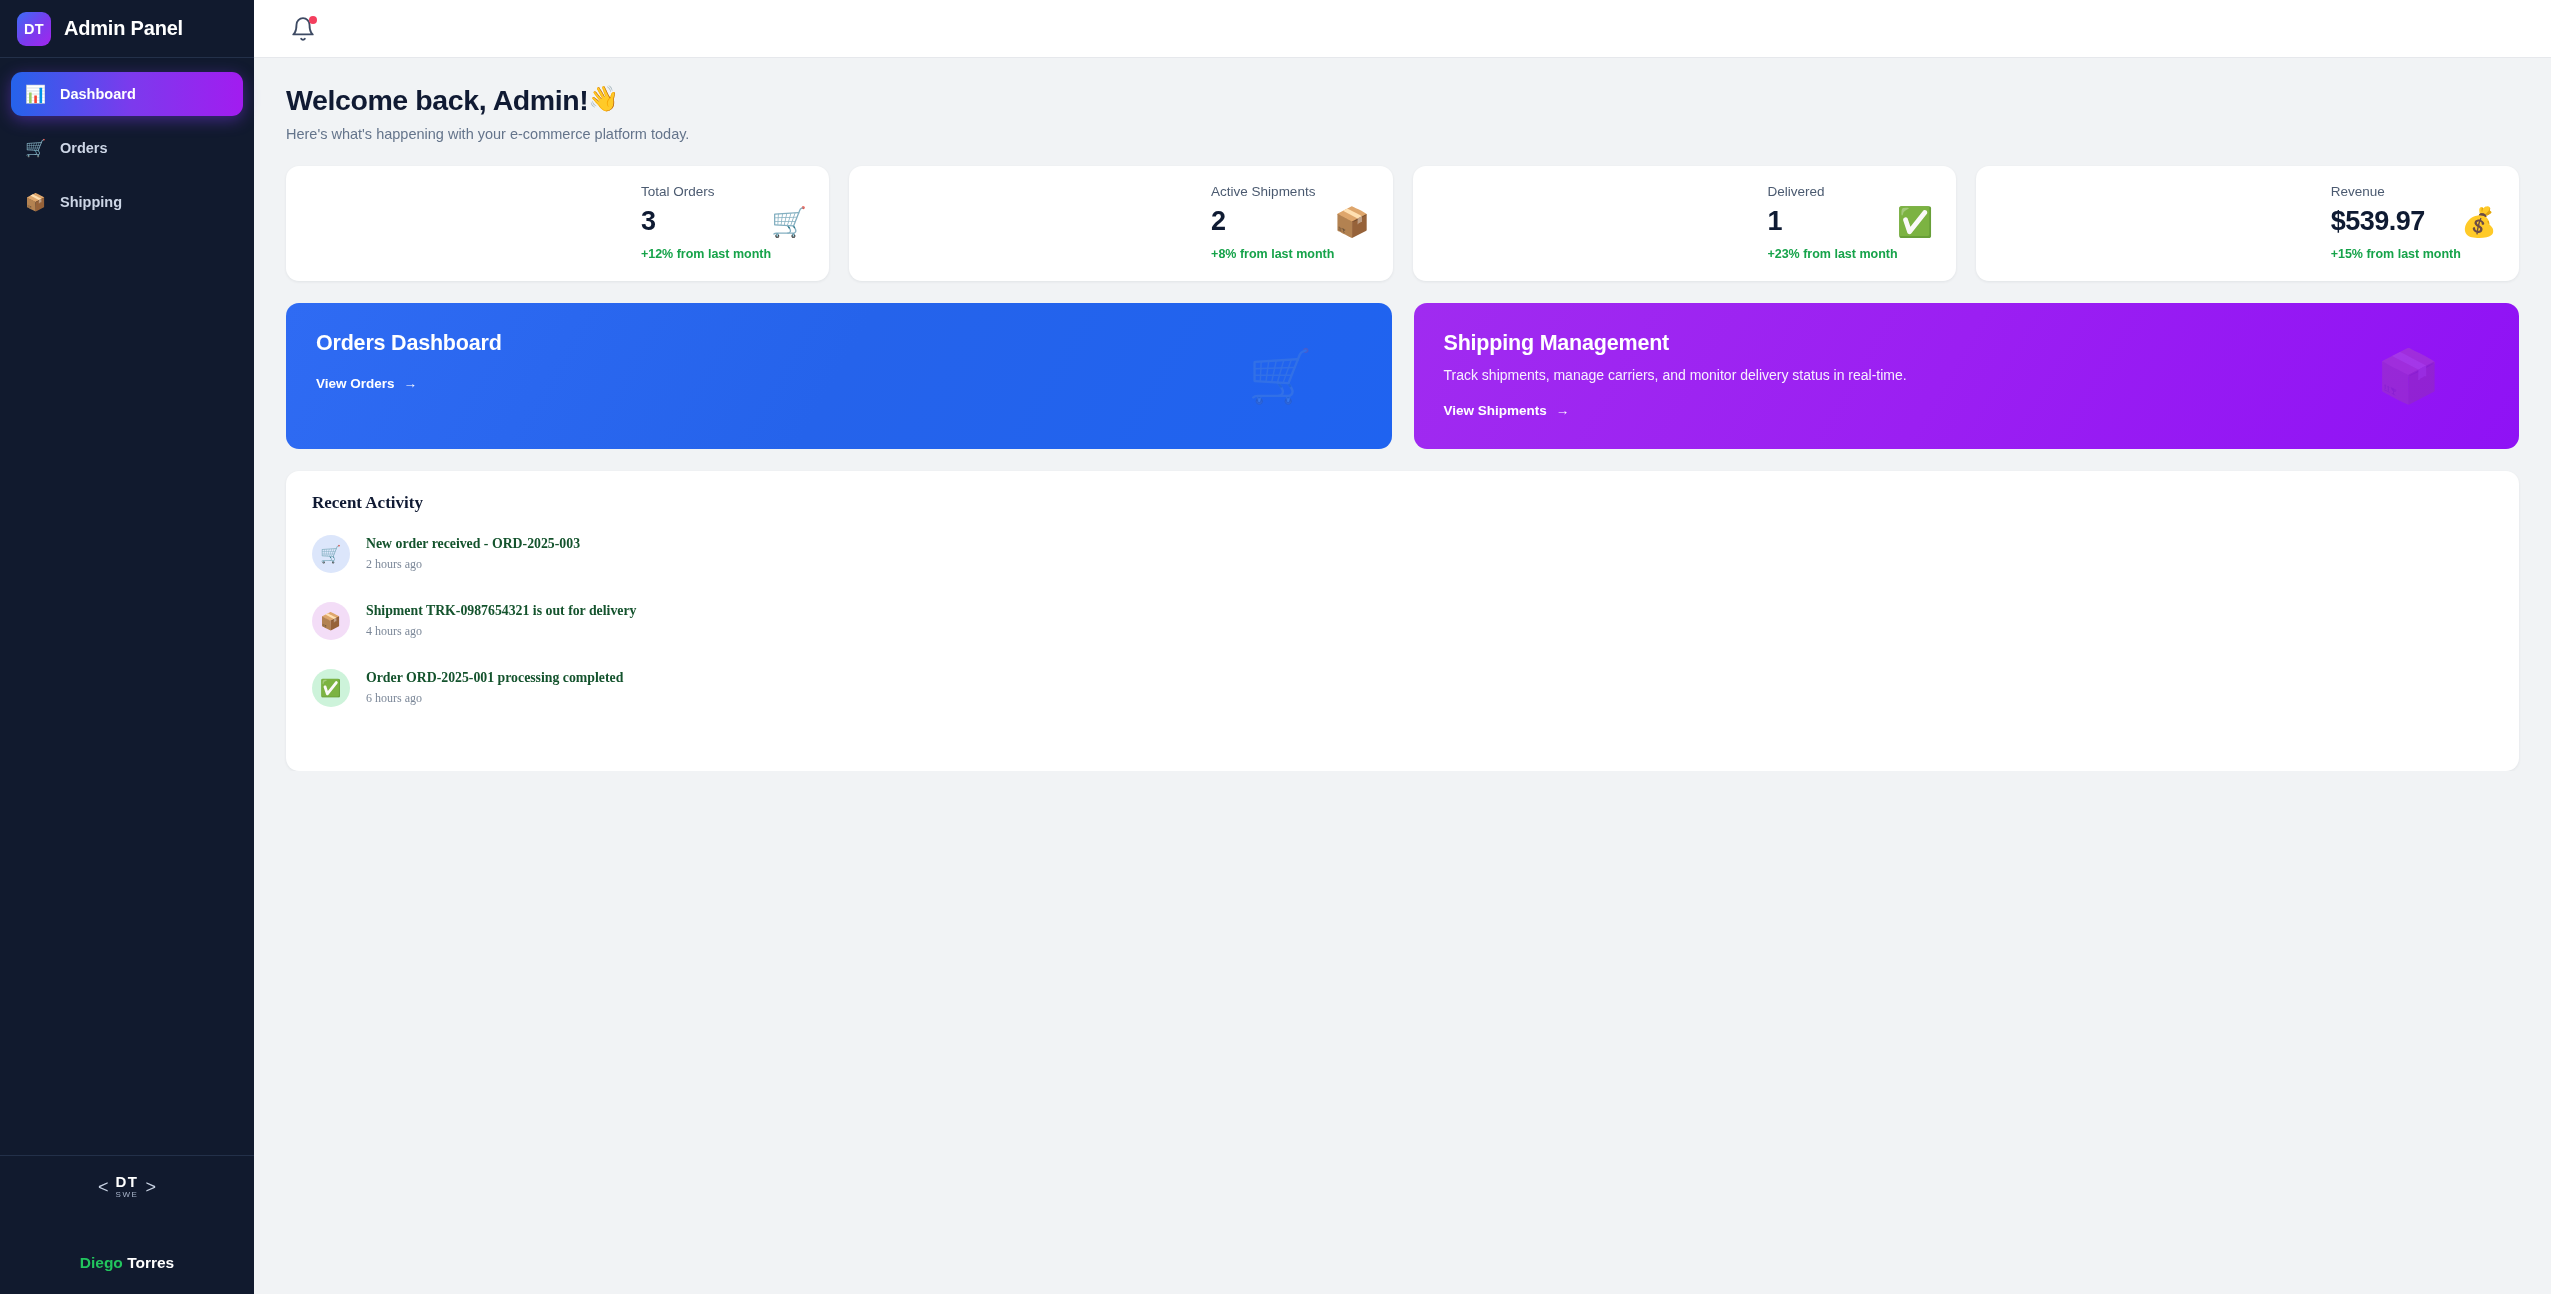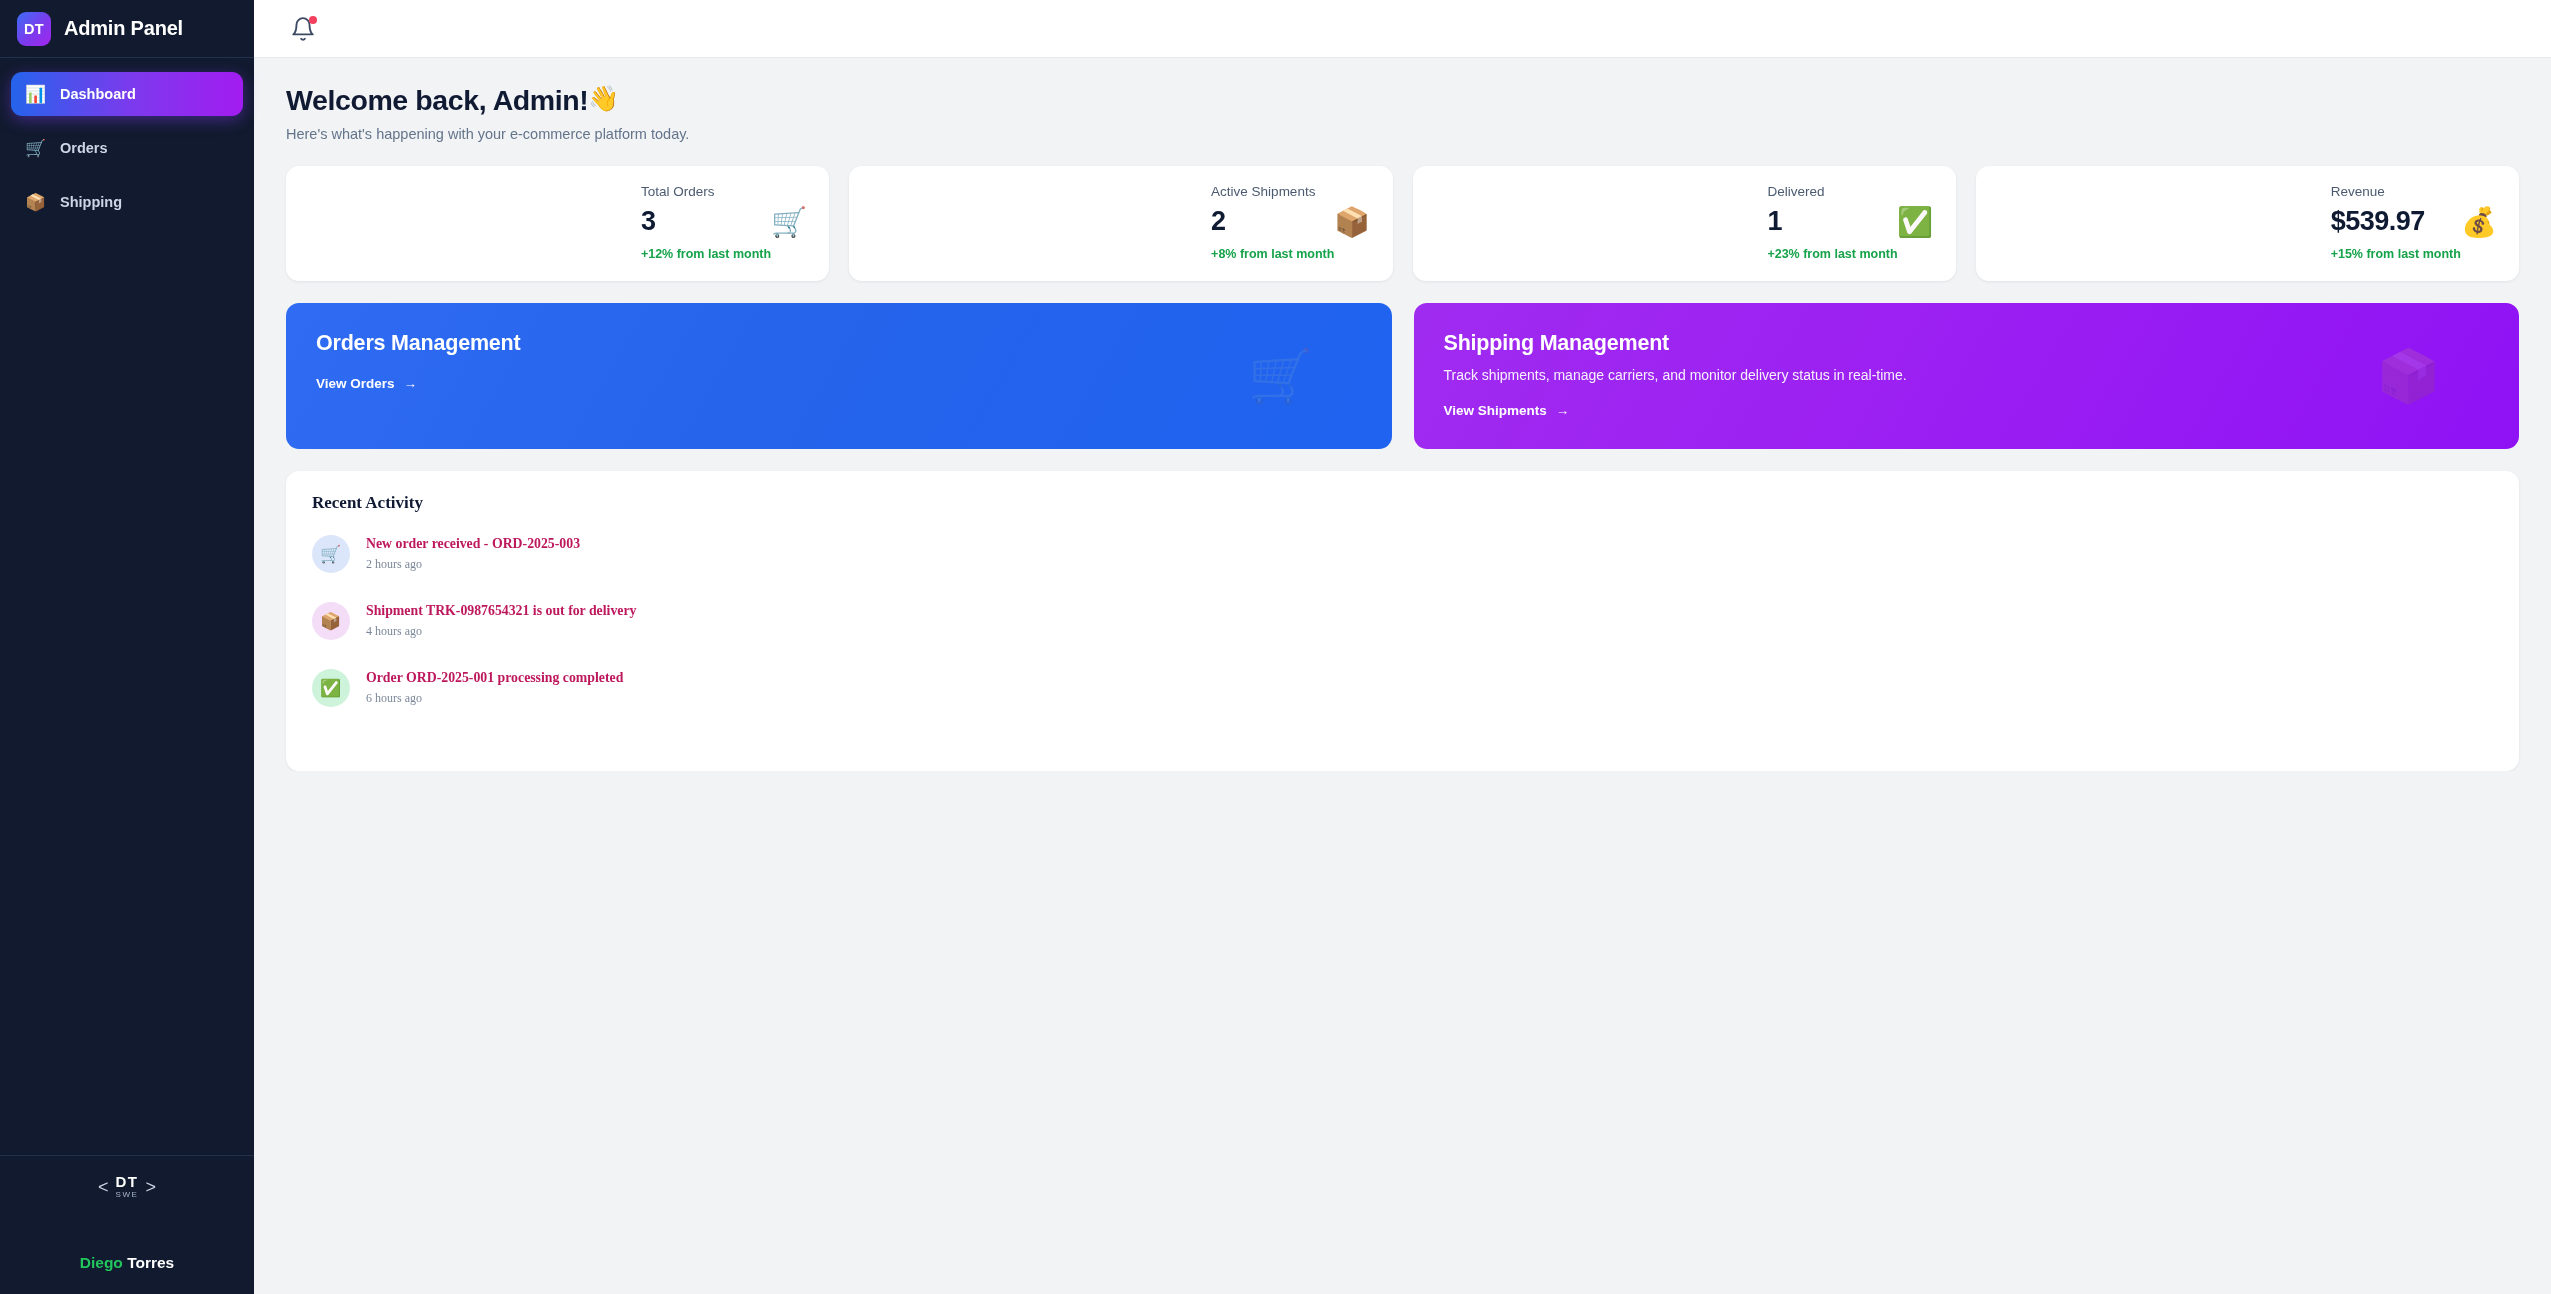--- a/index.html
+++ b/index.html
@@ -124,21 +124,21 @@
     font-family: Liberation Serif, serif;
   }
   .activity h3 { font-size: 17px; font-weight: 700; color: #101a33; }
   .act-list { margin-top: 22px; display: flex; flex-direction: column; gap: 29px; }
   .act-row { display: flex; align-items: center; gap: 16px; }
   .act-ic {
     width: 38px; height: 38px; border-radius: 50%;
     display: flex; align-items: center; justify-content: center; font-size: 17px;
     flex: 0 0 38px;
   }
-  .act-tx .t { font-size: 13.8px; font-weight: 600; color: #be185d; }
+  .act-tx .t { font-size: 13.8px; font-weight: 600; color: #14532d; }
   .act-tx .s { font-size: 12px; color: #7b8798; margin-top: 5px; }
 </style>
 </head>
 <body>
 
 <div class="app">
 
   <aside class="sidebar">
     <div class="sb-head">
       <div class="dt-badge">DT</div>
@@ -232,21 +232,21 @@
             <span class="stat-delta">+15% from last month</span>
           </div>
           <span class="stat-ic">💰</span>
         </div>
 
       </section>
 
       <section class="panels">
 
         <div class="panel orders">
-          <h2>Orders Management</h2>
+          <h2>Orders Dashboard</h2>
           <div class="panel-link">
             <span>View Orders</span>
             <span>→</span>
           </div>
           <span class="panel-wm">🛒</span>
         </div>
 
         <div class="panel shipping">
           <h2>Shipping Management</h2>
           <p>Track shipments, manage carriers, and monitor delivery status in real-time.</p>

